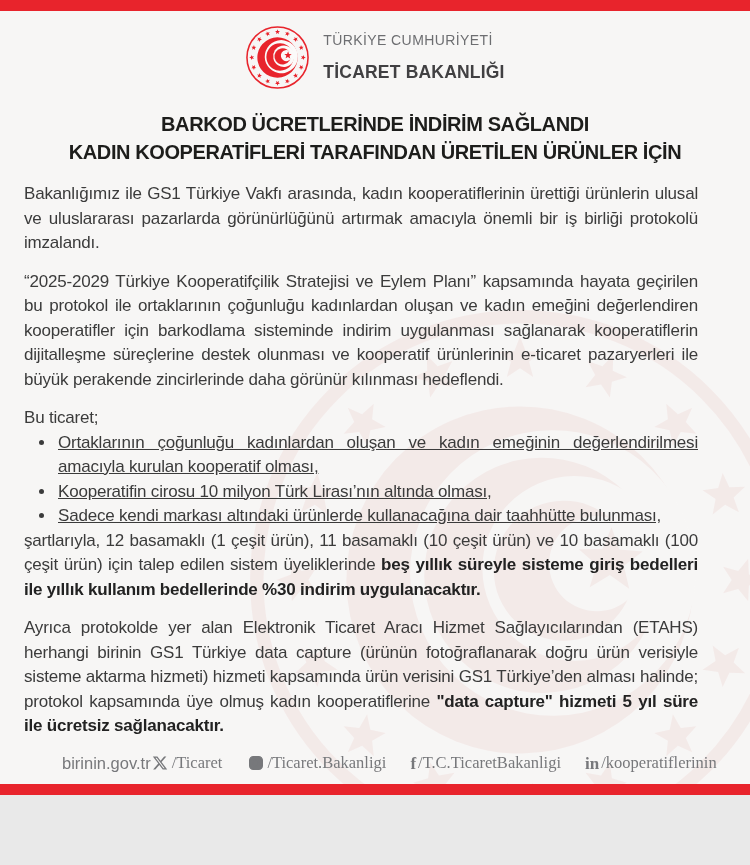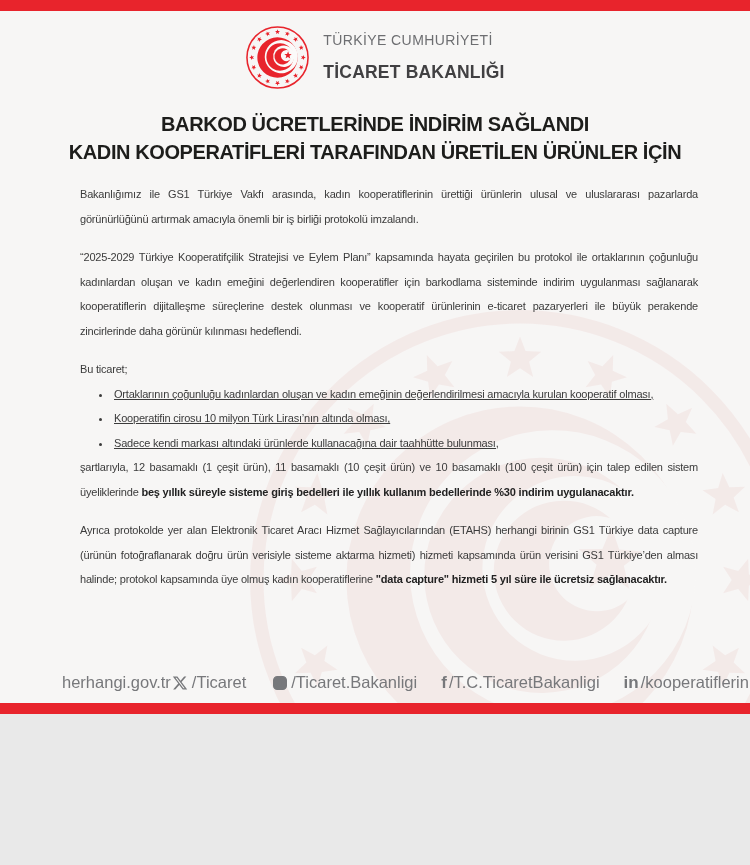--- a/index.html
+++ b/index.html
@@ -2,21 +2,21 @@
 <html lang="tr" style="--accent: #E8242C; --bg: #F7F6F5;"><head>
 <meta charset="utf-8">
 <style>
   html,body{margin:0;padding:0;}
   body{
     font-family:"Liberation Sans","DejaVu Sans",sans-serif;
     background:#e9e9e9;
   }
   .page{
     position:relative;
-    width:750px;height:714px;
+    width:750px;height:795px;
     margin:0 auto;
     background:var(--bg,#F7F6F5);
     overflow:hidden;
     box-sizing:border-box;
   }
   .topbar,.bottombar{
     position:absolute;left:0;width:100%;height:11px;
     background:var(--accent,#E8242C);
     z-index:5;
   }
@@ -58,23 +58,23 @@
     font-weight:bold;
     font-size:20px;
     line-height:28px;
     letter-spacing:-0.4px;
     color:#1D1D1B;
   }
 
   
   .content{
     position:relative;z-index:2;
-    margin:16px 52px 0 80px;
+    margin:16px 52px 0 24px;
     color:#3B3B3B;
-    font-size:11px;
+    font-size:17px;
     line-height:24.5px;
     letter-spacing:-0.2px;
     text-align:justify;
   }
   .content p{margin:0 0 14px 0;}
   .content p.tight{margin-bottom:0;}
   ul.bullet-list{
     margin:0;padding-left:32px;text-decoration:underline;
   }
   ul.bullet-list li{margin:0;padding-left:2px;text-align:justify;}
@@ -83,21 +83,21 @@
   
   .footer{
     position:absolute;z-index:3;
     left:0;bottom:22px;width:100%;
     box-sizing:border-box;
     padding:0 58px 0 62px;
     display:flex;align-items:center;justify-content:space-between;
     color:#77787B;
     font-size:16.5px;
   }
-  .social-row{display:flex;gap:24px;}
+  .social-row{display:flex;gap:24px;font-family:Liberation Serif, serif;}
   .social-item{display:flex;align-items:center;gap:2px;}
   .social-item .net-icon{
     display:inline-flex;align-items:center;justify-content:center;
     width:19px;height:19px;
   }
   .social-item svg{width:16px;height:16px;fill:#77787B;}
   .glyph-icon{font-weight:bold;font-size:17px;color:#77787B;line-height:1;}
   .handle{white-space:nowrap;}
 </style>
 </head>
@@ -169,21 +169,21 @@
     <ul class="bullet-list">
       <li>Ortaklarının çoğunluğu kadınlardan oluşan ve kadın emeğinin değerlendirilmesi amacıyla kurulan kooperatif olması,</li>
       <li>Kooperatifin cirosu 10 milyon Türk Lirası’nın altında olması,</li>
       <li>Sadece kendi markası altındaki ürünlerde kullanacağına dair taahhütte bulunması,</li>
     </ul>
     <p><span>şartlarıyla, 12 basamaklı (1 çeşit ürün), 11 basamaklı (10 çeşit ürün) ve 10 basamaklı (100 çeşit ürün) için talep edilen sistem üyeliklerinde </span><strong>beş yıllık süreyle sisteme giriş bedelleri ile yıllık kullanım bedellerinde %30 indirim uygulanacaktır.</strong></p>
     <p><span>Ayrıca protokolde yer alan Elektronik Ticaret Aracı Hizmet Sağlayıcılarından (ETAHS) herhangi birinin GS1 Türkiye data capture (ürünün fotoğraflanarak doğru ürün verisiyle sisteme aktarma hizmeti) hizmeti kapsamında ürün verisini GS1 Türkiye’den alması halinde; protokol kapsamında üye olmuş kadın kooperatiflerine </span><strong>"data capture" hizmeti 5 yıl süre ile ücretsiz sağlanacaktır.</strong></p>
   </div>
 
   <div class="footer">
-    <span class="website">herhangi.gov.tr</span>
+    <span class="website">birinin.gov.tr</span>
     <div class="social-row">
       <span class="social-item">
         <span class="net-icon">
           <svg viewBox="0 0 24 24">
               <path d="M18.244 2.25h3.308l-7.227 8.26 8.502 11.24H16.17l-5.214-6.817L4.99 21.75H1.68l7.73-8.835L1.254 2.25H8.08l4.713 6.231 5.451-6.231zm-1.161 17.52h1.833L7.084 4.126H5.117l11.966 15.644z"></path>
             </svg>
         </span>
         <span class="handle">/Ticaret</span>
       </span>
       <span class="social-item">

